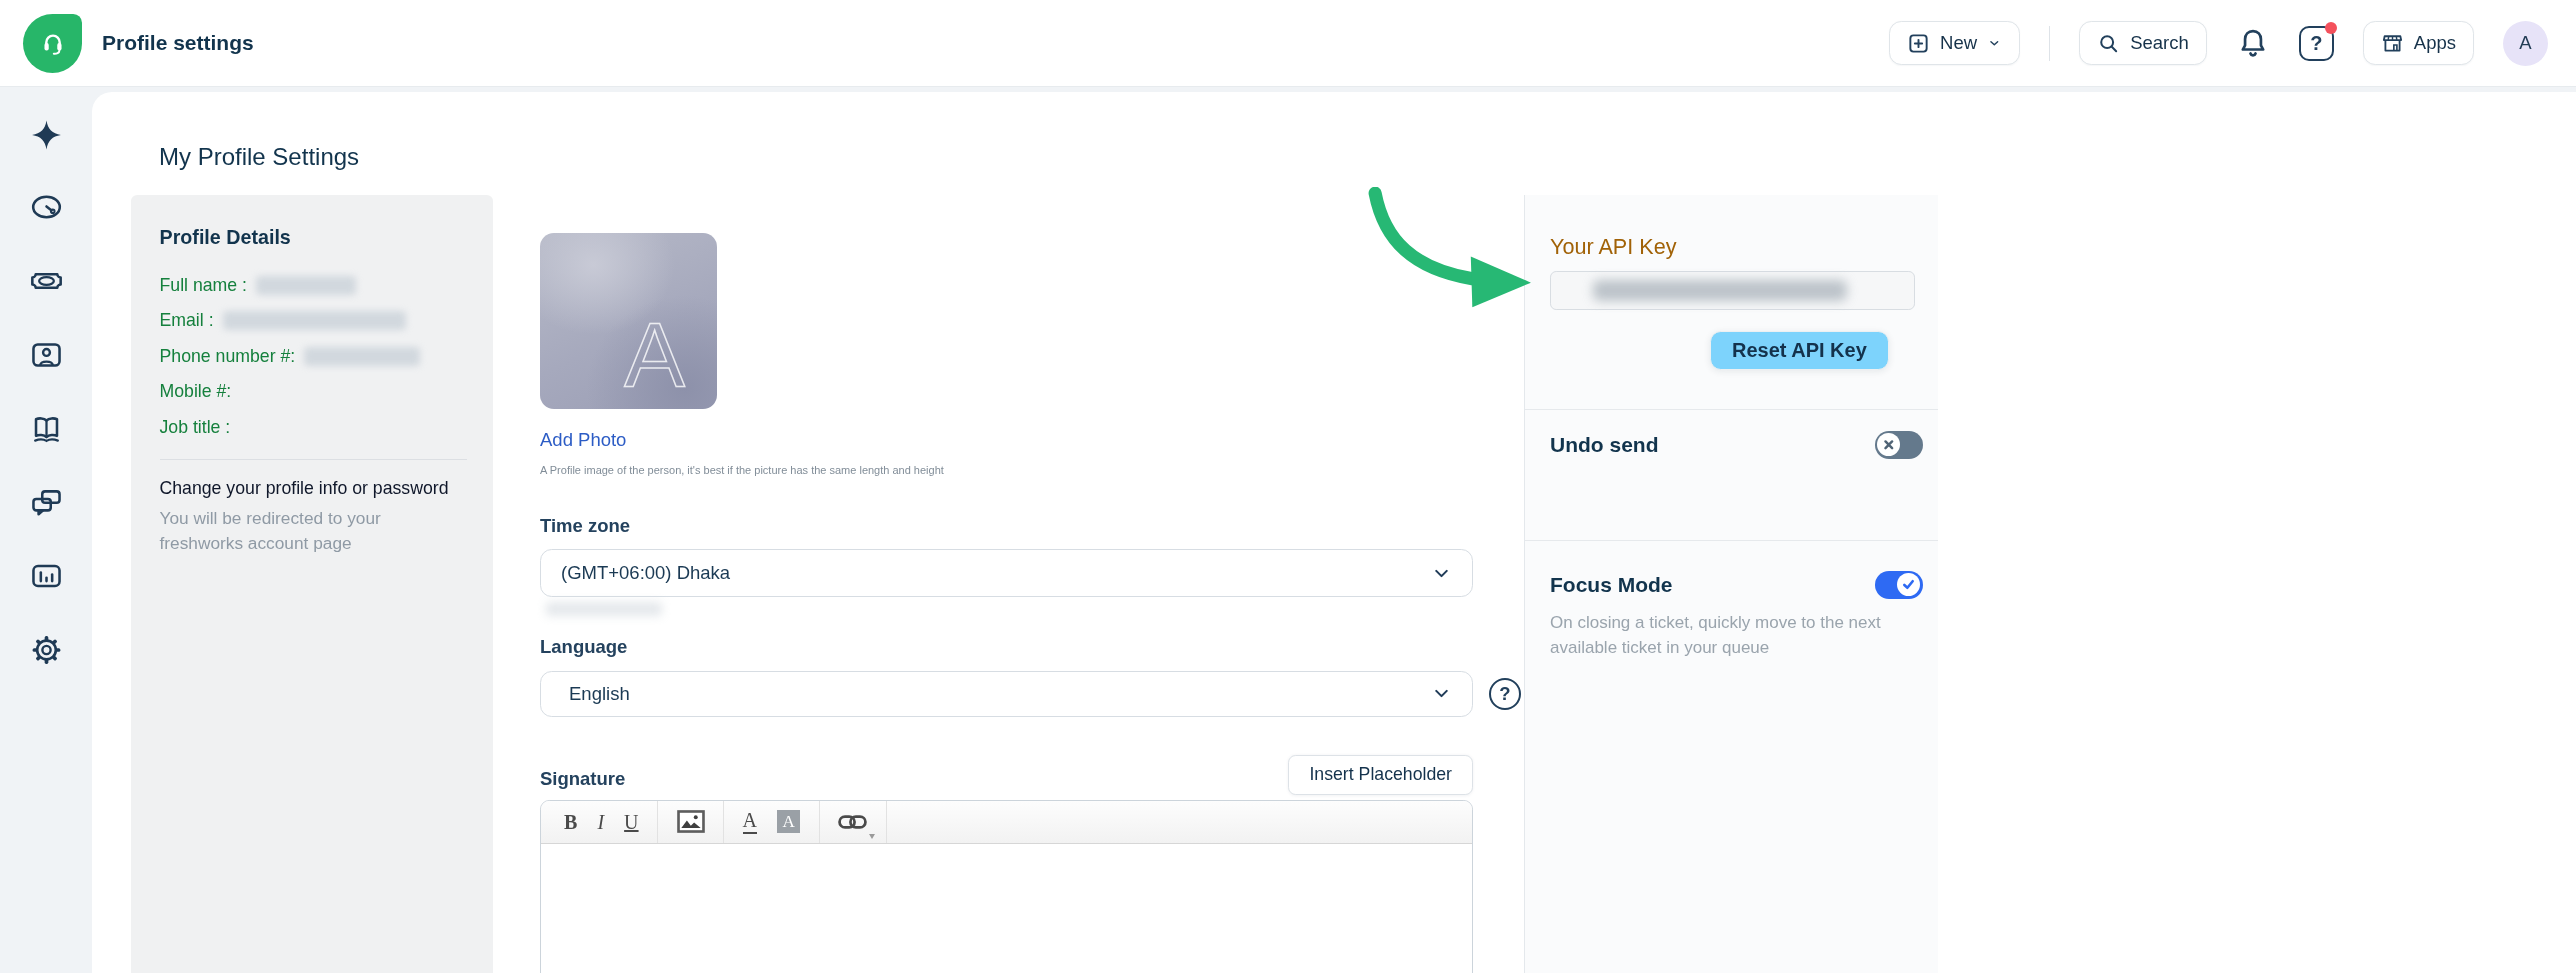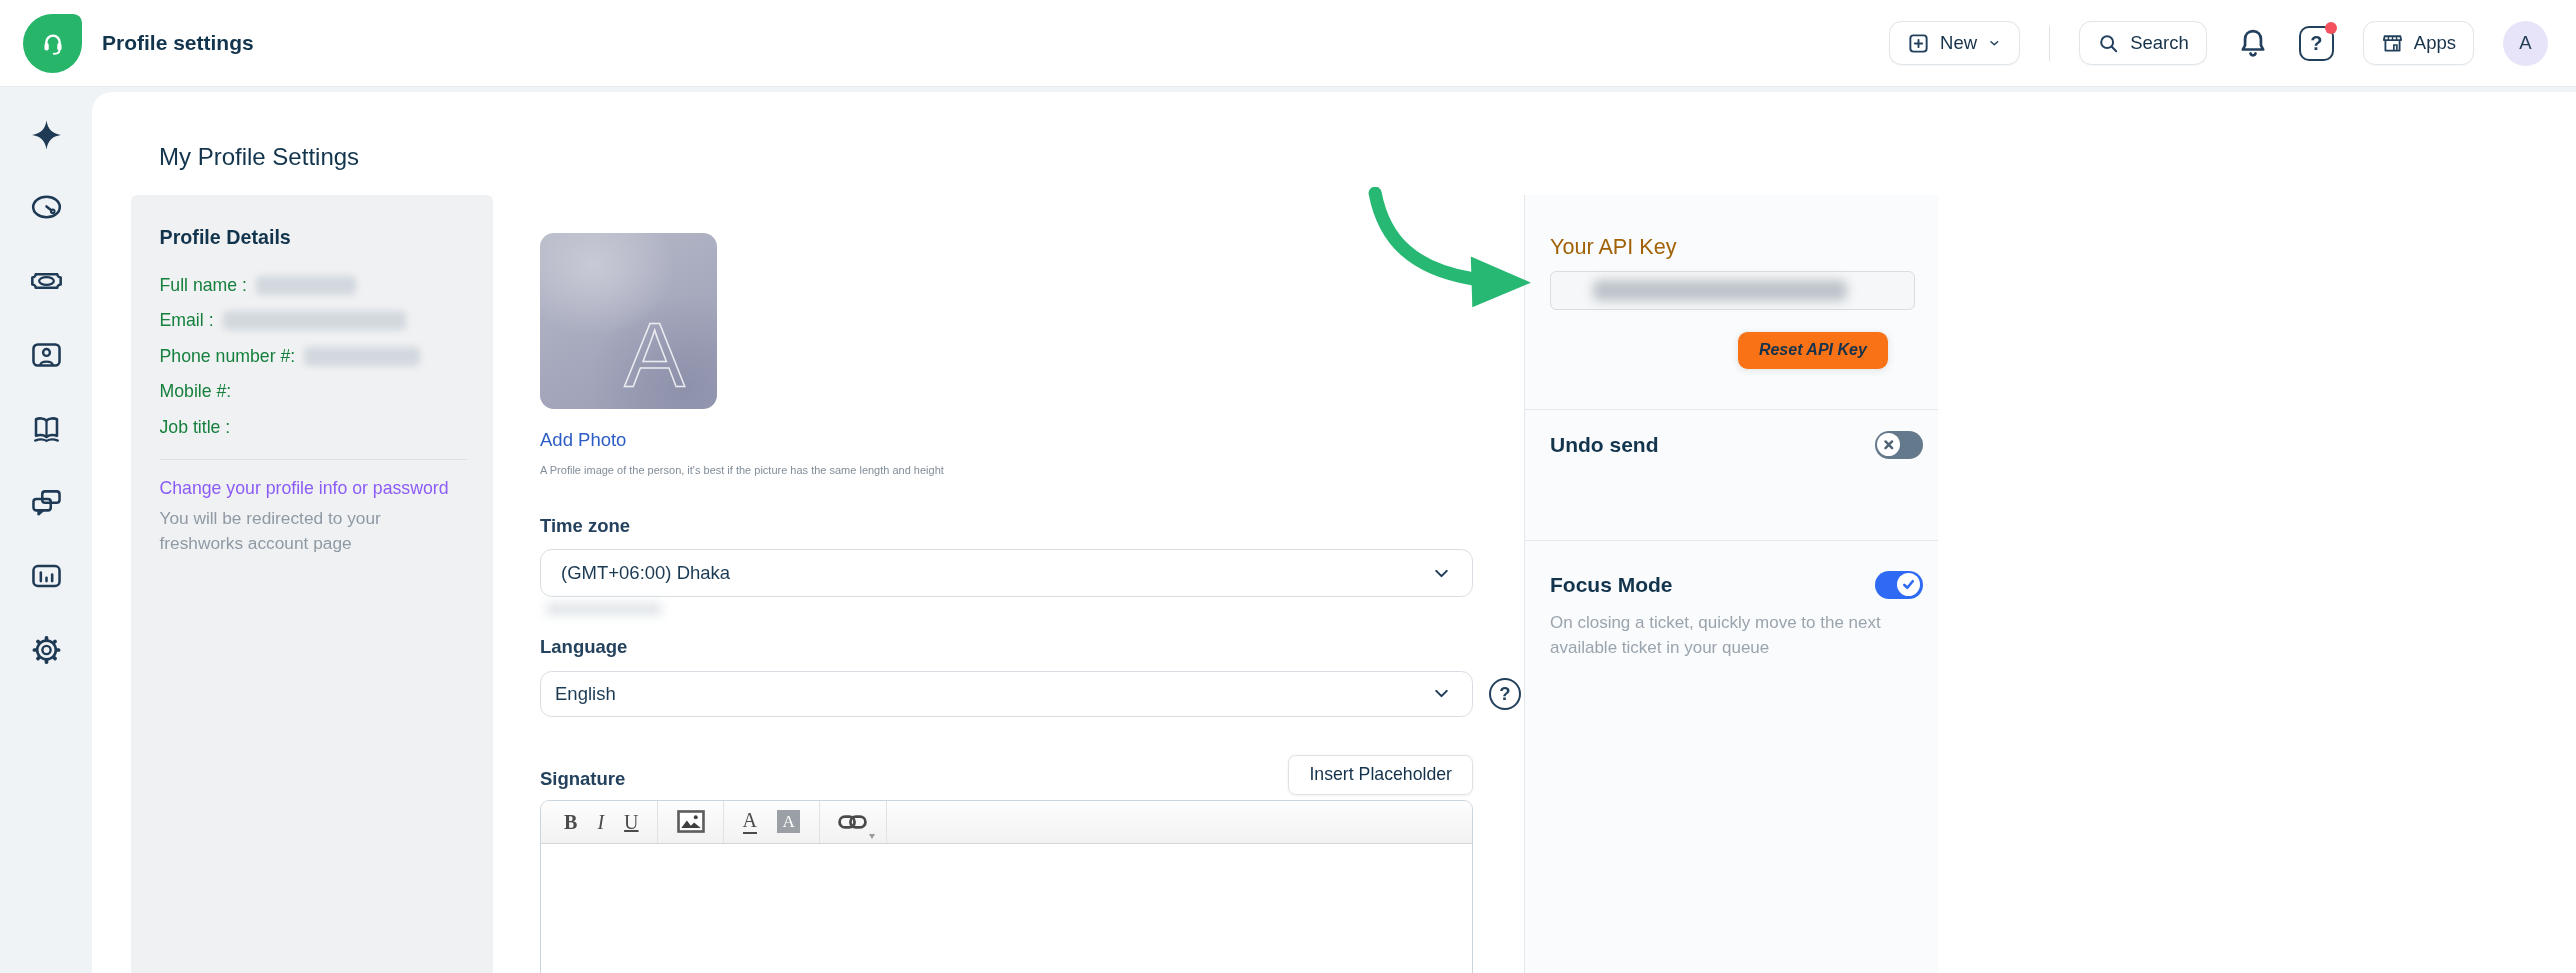--- a/index.html
+++ b/index.html
@@ -28,35 +28,35 @@
   .page-title{position:absolute;left:67px;top:35px;font-size:24px;font-weight:500;color:#12344d;}
 
   
   .pd-panel{position:absolute;left:39px;top:103px;width:362px;bottom:0;background:#f0f1f2;border-radius:6.2px 6.2px 0 0;box-sizing:border-box;padding:31px 26px 0 28.5px;}
   .pd-title{font-size:19.7px;font-weight:600;color:#12344d;}
   .pd-row{margin-top:14px;font-size:17.7px;color:#15803d;display:flex;align-items:center;height:21.6px;white-space:nowrap;}
   .pd-row.first{margin-top:25.4px;}
   .redact{display:inline-block;height:19px;border-radius:3.9px;background:#b9c4ce;opacity:.55;filter:blur(3.9px);margin-left:9.2px;}
   .rw-name{width:100px;} .rw-email{width:183px;} .rw-phone{width:116px;}
   .pd-divider{border:none;border-top:1.2px solid #dcdfe3;margin:21px 0 0 0;}
-  .pd-link{margin-top:17.7px;font-size:17.7px;color:#8b5cf6;width:max-content;cursor:pointer;}
+  .pd-link{margin-top:17.7px;font-size:17.7px;color:#0f172a;width:max-content;cursor:pointer;}
   .pd-note{margin-top:7px;font-size:17.3px;color:#8f9aa5;line-height:25.4px;width:266px;}
 
   
   .form-col{position:absolute;left:448px;top:141px;width:933px;}
   .photo{width:177px;height:176px;border-radius:14px;position:relative;overflow:hidden;cursor:pointer;
     background:radial-gradient(116px 100px at 30% 18%,#c8cad6 0%,rgba(200,202,214,0) 70%),
                radial-gradient(131px 123px at 82% 88%,#8d91aa 0%,rgba(141,145,170,0) 75%),
                linear-gradient(155deg,#b7bac8 0%,#a6a9bd 55%,#9b9eb5 100%);}
   .photo-letter{position:absolute;right:32px;bottom:9.2px;font-size:91px;color:transparent;-webkit-text-stroke:1.5px rgba(255,255,255,.8);line-height:1;}
   .add-photo{margin-top:20px;font-size:18.5px;color:#2c5cc5;width:max-content;cursor:pointer;}
   .photo-hint{margin-top:13px;font-size:11px;color:#818d98;white-space:nowrap;}
   .field-label{margin-top:39px;font-size:18.5px;font-weight:600;color:#24425e;}
   .select{margin-top:12.3px;height:48px;border:1.4px solid #d7dde3;border-radius:11.6px;background:#fff;display:flex;align-items:center;justify-content:space-between;padding:0 20px;font-size:18.5px;color:#1b3a54;box-sizing:border-box;position:relative;cursor:pointer;}
-  .select.lang{height:46px;padding-left:14px;}
+  .select.lang{height:46px;padding-left:28px;}
   .tz-smudge{position:absolute;left:4.6px;bottom:-20px;width:116px;height:14px;background:#a8b4bf;opacity:.3;filter:blur(4.6px);border-radius:3.1px;}
   .lang-wrap{position:relative;}
   .help-circle{position:absolute;right:-48px;top:50%;transform:translateY(-50%);width:32px;height:32px;border:2.3px solid #22405c;border-radius:50%;display:flex;align-items:center;justify-content:center;font-size:18.5px;font-weight:700;color:#22405c;box-sizing:border-box;cursor:pointer;}
   .sig-row{margin-top:38px;display:flex;justify-content:space-between;align-items:flex-end;}
   .sig-label{font-size:18.5px;font-weight:600;color:#24425e;margin-bottom:4.6px;}
   .insert-btn{height:40px;padding:0 20px;background:#fff;border:1.2px solid #dde2e7;border-radius:7.7px;font-size:17.7px;font-weight:500;color:#14324c;display:flex;align-items:center;box-shadow:0 0.8px 3.1px rgba(20,40,60,.06);cursor:pointer;}
   .editor{margin-top:5.4px;border:1.2px solid #ccd4db;border-radius:9.2px;height:193px;background:#fff;overflow:hidden;}
   .ed-toolbar{height:42px;background:linear-gradient(#fdfdfd,#f2f2f2);border-bottom:1.2px solid #d6d6d6;display:flex;align-items:stretch;padding-left:4.6px;}
   .tgroup{display:flex;align-items:center;gap:20px;padding:0 18.5px;border-right:1.2px solid #e2e2e2;}
   .tb-b,.tb-i,.tb-u,.tb-a{font-family:"Liberation Serif",serif;font-size:20px;color:#4a4a4a;line-height:1;cursor:pointer;}
@@ -66,21 +66,21 @@
   .link-wrap{position:relative;display:flex;align-items:center;cursor:pointer;}
   .link-caret{position:absolute;right:-7.7px;bottom:-9.2px;width:0;height:0;border-left:3.9px solid transparent;border-right:3.9px solid transparent;border-top:5.4px solid #9a9a9a;}
 
   
   .right-panel{position:absolute;left:1432px;top:103px;width:414px;bottom:0;background:#fafbfc;border-left:1.2px solid #e4e8ec;box-sizing:border-box;}
   .rp-section{box-sizing:border-box;padding:0 9.2px 0 25px;border-bottom:1.2px solid #e6e9ec;}
   .sec-api{height:215px;}
   .rp-title{font-size:21.6px;font-weight:400;color:#a16207;padding-top:39px;}
   .api-input{margin-top:10.8px;width:365px;height:39px;background:#f6f7f8;border:1.2px solid #d8dde2;border-radius:6.2px;position:relative;box-sizing:border-box;}
   .api-blur{position:absolute;left:42px;top:8.5px;width:254px;height:21px;background:#96a1ab;opacity:.6;filter:blur(5.4px);border-radius:6.2px;}
-  .reset-btn{margin:21px 40px 0 auto;width:max-content;height:39px;padding:0 21px;display:flex;align-items:center;background:#f97316;border:0.8px solid #edf0f2;border-radius:10.8px;box-shadow:0 1.5px 7.7px rgba(20,40,60,.09);font-size:16px;font-weight:600;color:#14324c;cursor:pointer;font-style:italic;}
+  .reset-btn{margin:21px 40px 0 auto;width:max-content;height:39px;padding:0 21px;display:flex;align-items:center;background:#7dd3fc;border:0.8px solid #edf0f2;border-radius:10.8px;box-shadow:0 1.5px 7.7px rgba(20,40,60,.09);font-size:20px;font-weight:600;color:#14324c;cursor:pointer;}
   .sec-sort{height:200px;}
   .rp-h{font-size:21px;font-weight:700;color:#12344d;}
   .sec-sort .rp-h{padding-top:19px;}
   .sort-pill{margin-top:17.7px;width:max-content;height:42px;padding:0 19px;display:flex;align-items:center;gap:14px;background:#fff;border:1.2px solid #d8dee3;border-radius:12.3px;font-size:18px;color:#1b3950;font-weight:500;cursor:pointer;}
   .rp-hint{margin-top:14.6px;font-size:17px;color:#9aa4ad;line-height:25px;width:372px;}
   .sec-undo{height:131px;padding-top:21px;}
   .sec-focus{border-bottom:none;padding-top:30px;}
   .row-between{display:flex;align-items:center;justify-content:space-between;padding-right:6.2px;}
   .toggle{width:48px;height:28px;border-radius:14px;position:relative;flex:0 0 auto;cursor:pointer;}
   .toggle.off{background:#64798c;} .toggle.on{background:#2e6af3;}

